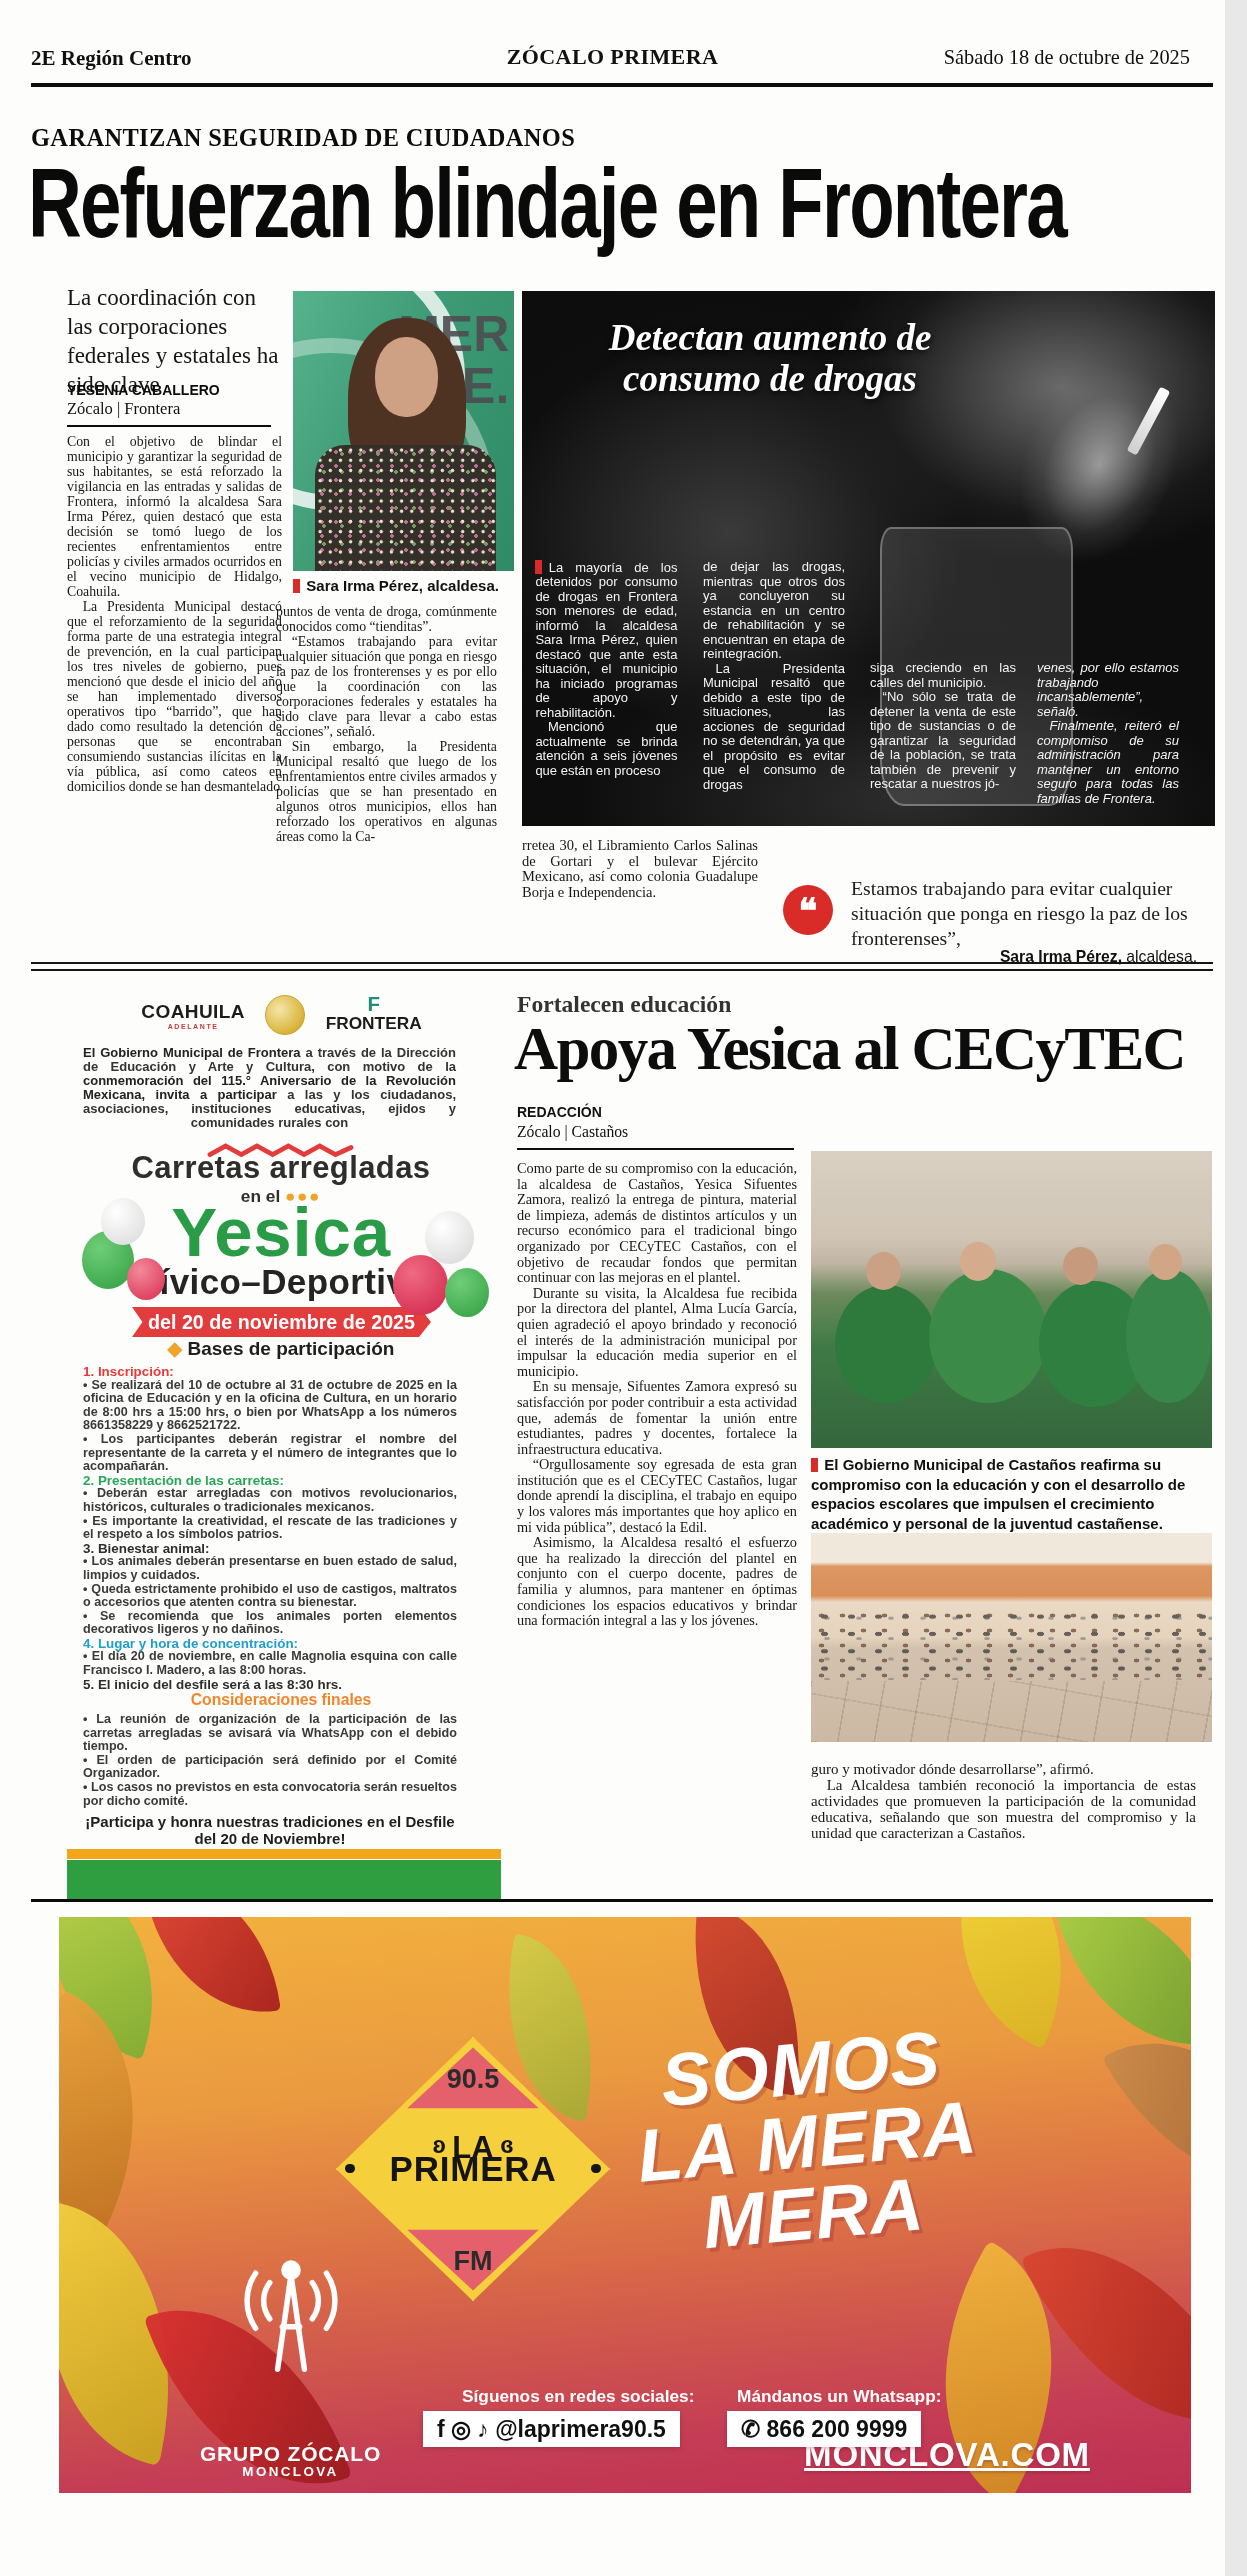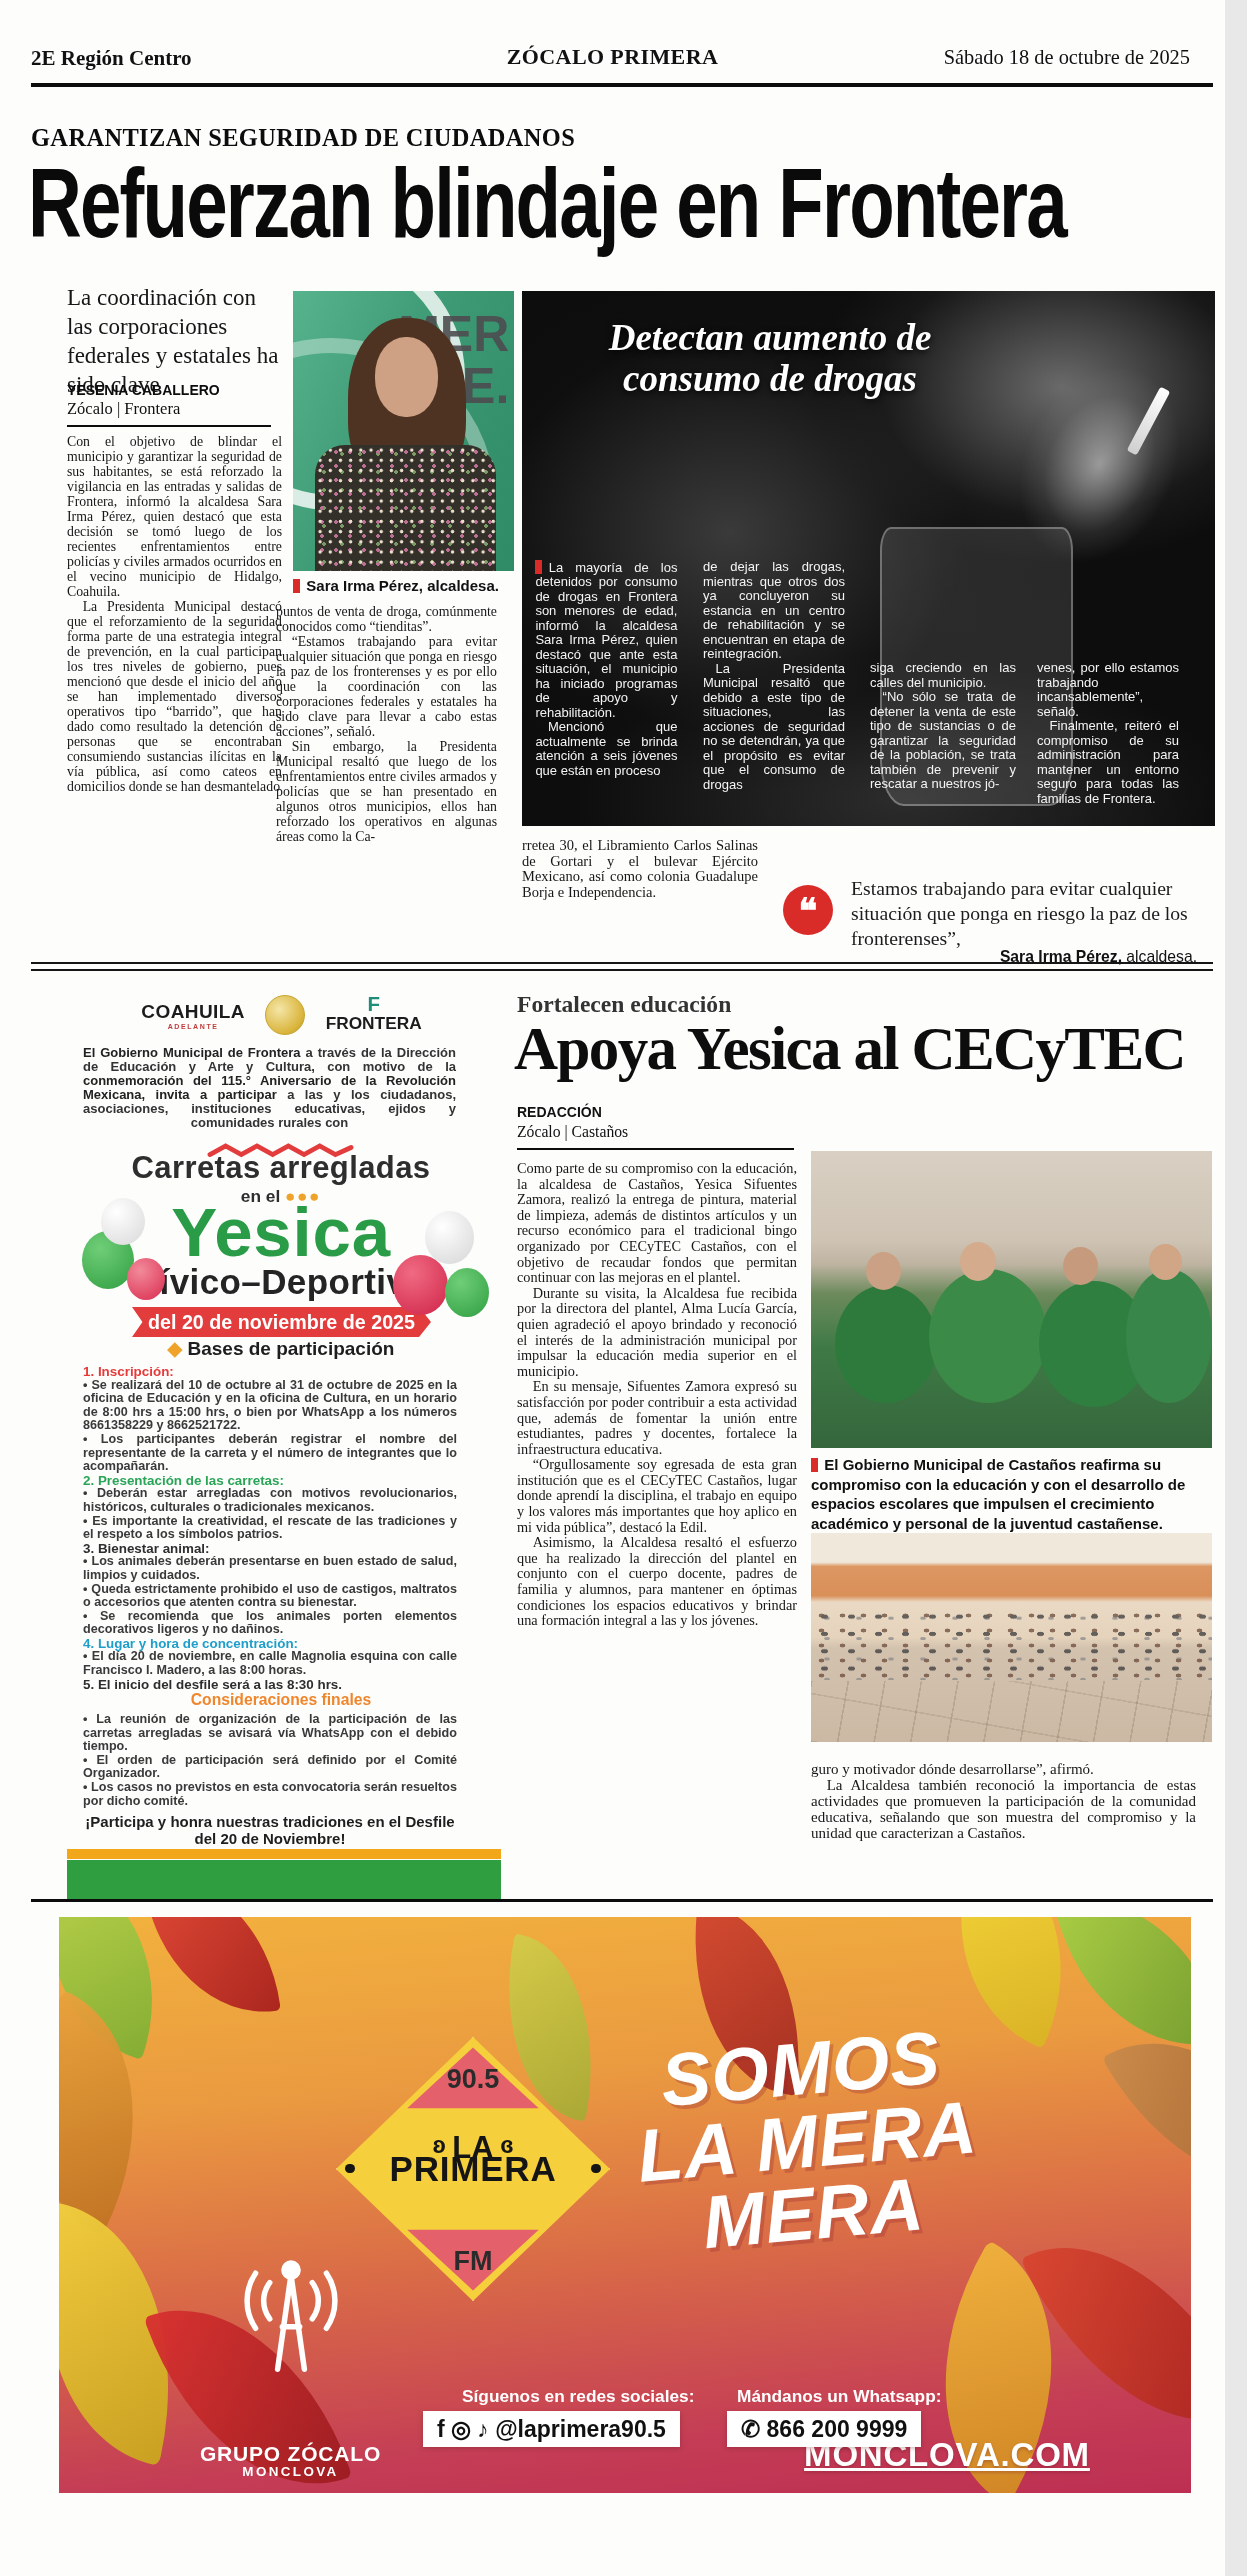--- a/index.html
+++ b/index.html
@@ -59,21 +59,21 @@
            background:radial-gradient(closest-side,rgba(235,235,235,.55),rgba(150,150,150,.15) 70%,transparent);transform:rotate(25deg);}
   .dk-cig{position:absolute;left:621px;top:94px;width:11px;height:72px;background:linear-gradient(#fff,#cfcfcf);transform:rotate(28deg);border-radius:3.1px;}
   .dk-title{position:absolute;left:4px;top:27px;width:488px;text-align:center;
             font:italic 900 37px/1.1 "Liberation Serif",serif;color:#ffffff;text-shadow:0 2.4px 6.3px rgba(0,0,0,.85);}
   .dark-col{position:absolute;font:400 13px/14.5px "Liberation Sans",sans-serif;color:#f4f4f4;text-align:justify;}
   .dark-col p{margin:0;}
   .dark-col p + p{text-indent:12.6px;}
   #dkc1{left:13.4px;top:269px;width:142px;}
   #dkc2{left:181px;top:269px;width:142px;}
   #dkc3{left:348px;top:370px;width:146px;}
-  #dkc4{left:515px;top:370px;width:142px;}
+  #dkc4{left:515px;top:370px;width:142px;font-style:italic;}
 
   
   .pq-icon{left:783px;top:885px;width:50px;height:50px;border-radius:50%;background:#d92b27;
            color:#fff;text-align:center;font:900 35px/53px "Liberation Serif",serif;}
   .pq-text{left:851px;top:876px;width:352px;font:400 19.7px/25px "Liberation Serif",serif;color:#1c1c1c;}
   .pq-attr{left:851px;top:948px;width:346px;text-align:right;font:700 15.7px "Liberation Sans",sans-serif;}
   .pq-attr .role{font-weight:400;}
   .sep-rule-a{left:31px;top:962px;width:1182px;height:2.4px;background:#151515;}
   .sep-rule-b{left:31px;top:969px;width:1182px;height:1.6px;background:#151515;}
 

